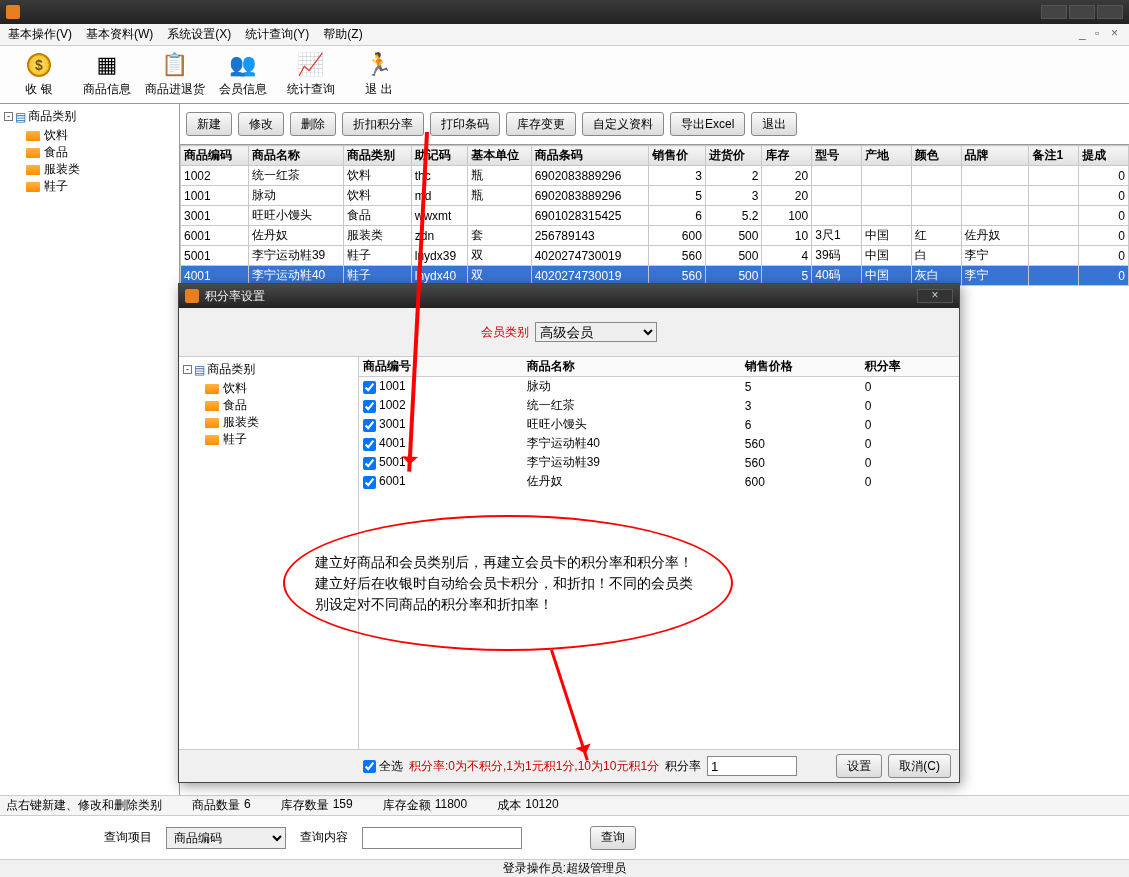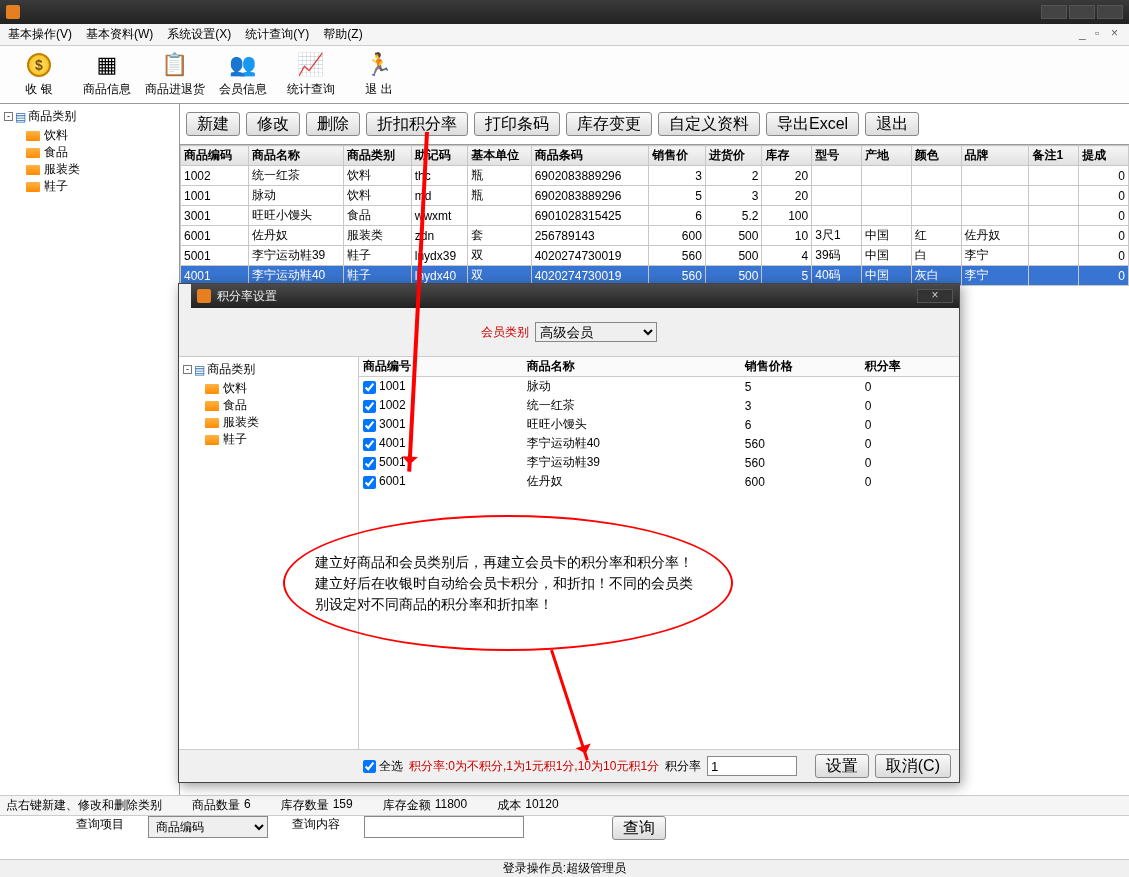--- a/index.html
+++ b/index.html
@@ -28,46 +28,46 @@
 .main { display:flex; height: calc(100% - 24px - 22px - 58px - 20px - 44px - 18px); }
 .left-tree { width:180px; border-right:1px solid #999; padding:4px; background:#fff;}
 .tree-root{display:flex;align-items:center;gap:2px;}
 .tree-root .box{width:9px;height:9px;border:1px solid #777;display:inline-flex;align-items:center;justify-content:center;font-size:9px;line-height:1;}
 .tree-children{margin-left:22px;margin-top:2px;}
 .tree-children div{display:flex;align-items:center;gap:4px;height:17px;}
 .folder{width:14px;height:10px;background:linear-gradient(#ffb347,#ff8c00);display:inline-block;border-radius:1px;position:relative;}
 
 .right-pane{flex:1; overflow:hidden; position:relative;}
 .btnrow{padding:8px 6px; display:flex; gap:6px; flex-wrap:wrap;}
-.winbtn{height:24px;padding:0 10px;background:linear-gradient(#fafafa,#dcdcdc);border:1px solid #888;border-radius:3px;font-size:16px;cursor:default;display:inline-flex;align-items:center;}
+.winbtn{height:24px;padding:0 10px;background:linear-gradient(#fafafa,#dcdcdc);border:1px solid #888;border-radius:3px;font-size:12px;cursor:default;display:inline-flex;align-items:center;}
 
 
 .grid{border-top:1px solid #999;}
 .grid table{border-collapse:collapse;width:100%;table-layout:fixed;}
 .grid th,.grid td{border:1px solid #c8c8c8;padding:1px 3px;height:18px;font-size:12px;white-space:nowrap;overflow:hidden;}
 .grid th{background:linear-gradient(#f5f5f5,#e1e1e1);text-align:left;}
 .grid td.num{text-align:right;}
 .grid tr.sel td{background:#3874d1;color:#fff;}
 
 
 .footer-hint{height:20px;border-top:1px solid #ccc;display:flex;align-items:center;padding:0 6px;gap:30px;background:#f5f5f5;}
 .footer-hint .stat{display:inline-flex;gap:4px;}
 
 
-.searchbar{height:44px;display:flex;align-items:flex-start;gap:24px;padding:0 76px;border-top:1px solid #ccc;}
+.searchbar{height:44px;display:flex;align-items:center;gap:14px;padding:0 104px;border-top:1px solid #ccc;}
 .searchbar select,.searchbar input{height:22px;border:1px solid #888;font-size:12px;padding:0 3px;}
 .searchbar select{width:120px;}
 .searchbar input{width:160px;}
 
 
 .statusbar{height:34px;background:#f0f0f0;border-top:1px solid #ccc;display:flex;align-items:center;gap:30px;padding:0 4px;flex-direction:column;}
 
 
 .dialog{position:absolute;left:178px;top:283px;width:782px;height:500px;border:1px solid #444;background:#f0f0f0;box-shadow:2px 3px 12px rgba(0,0,0,0.4);display:flex;flex-direction:column;z-index:10;}
-.dialog .dtitle{height:24px;background:linear-gradient(#4a4a4a,#222);color:#eee;display:flex;align-items:center;padding:0 6px;margin-left:12px;}
+.dialog .dtitle{height:24px;background:linear-gradient(#4a4a4a,#222);color:#eee;display:flex;align-items:center;padding:0 6px;}
 .dialog .dtitle .di{width:14px;height:14px;background:#e67e22;border-radius:2px;margin-right:6px;}
 .dialog .dtitle .dx{margin-left:auto;width:36px;height:14px;background:#333;border:1px solid #555;text-align:center;line-height:11px;color:#ccc;}
 .dialog .filterrow{height:48px;display:flex;align-items:center;justify-content:center;gap:6px;color:#c00;}
 .dialog .filterrow select{width:122px;height:20px;border:1px solid #888;}
 .dialog .body{flex:1;display:flex;border-top:1px solid #ccc;border-bottom:1px solid #ccc;background:#fff;}
 .dialog .dtree{width:180px;border-right:1px solid #ccc;padding:4px;}
 .dialog .dgrid{flex:1;overflow:auto;}
 .dialog .dgrid table{width:100%;border-collapse:collapse;}
 .dialog .dgrid th,.dialog .dgrid td{text-align:left;padding:1px 4px;height:18px;font-size:12px;}
 .dialog .dgrid th{border-bottom:1px solid #ccc;background:#fafafa;}

